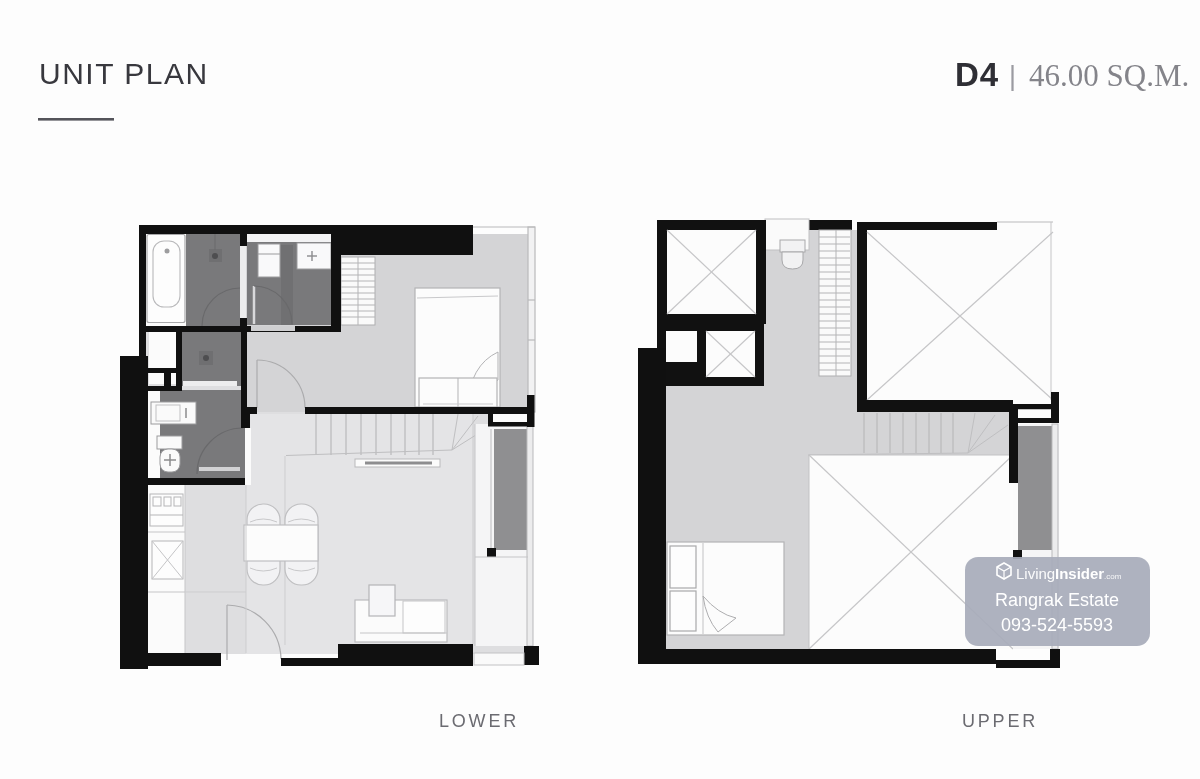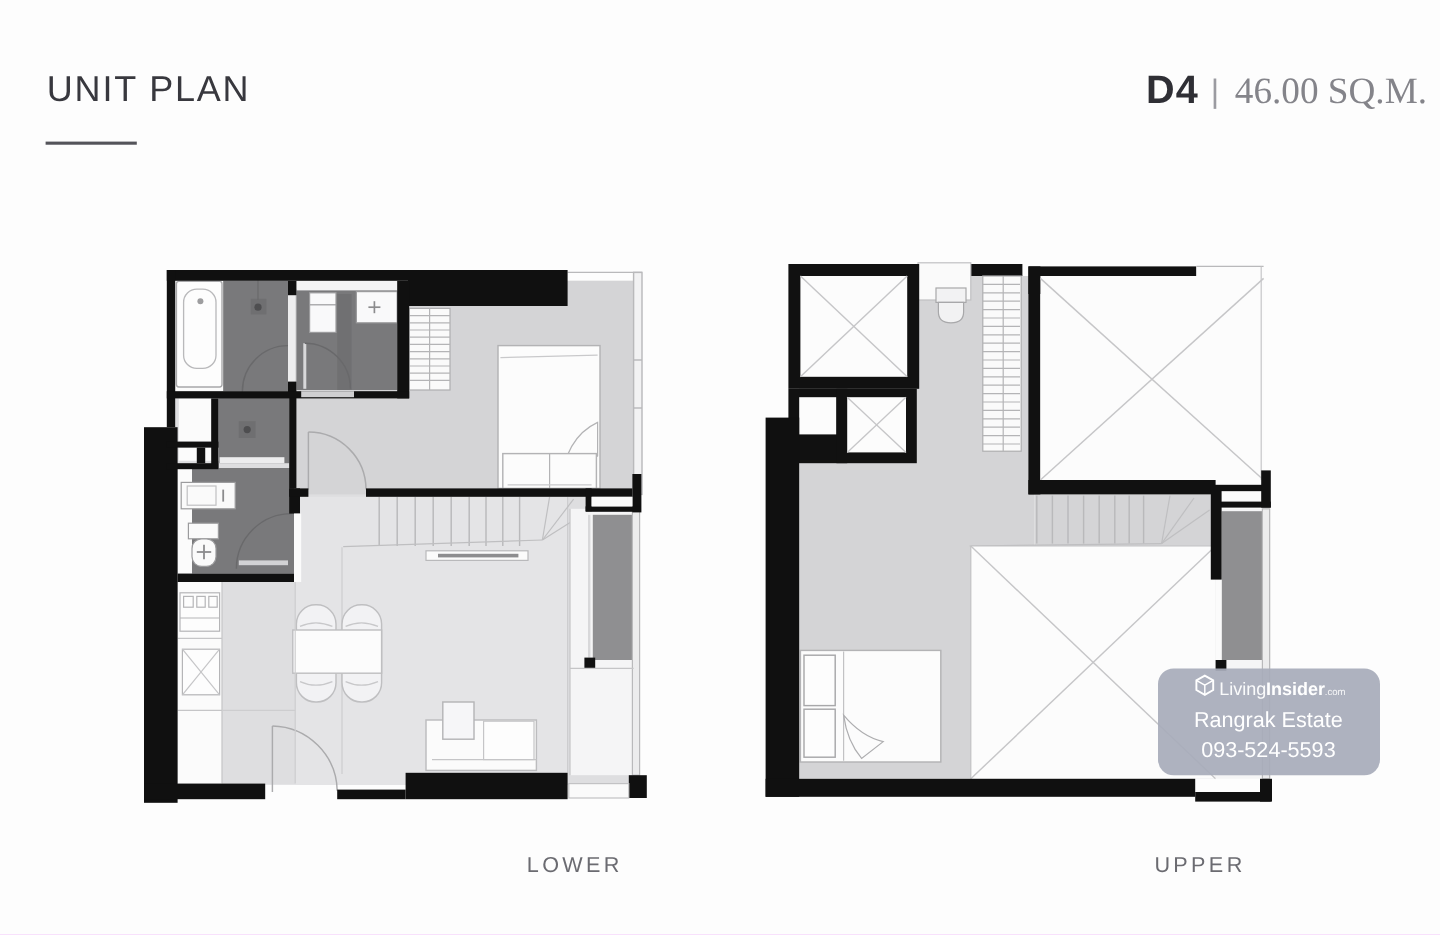--- a/index.html
+++ b/index.html
@@ -1,16 +1,16 @@
 <!DOCTYPE html>
 <html><head>
 <meta charset="utf-8">
 <style>
   html,body{margin:0;padding:0;background:#fdfdfd;}
-  .page{position:relative;width:1200px;height:779px;overflow:hidden;background:#f0abfc;font-family:"Liberation Sans",sans-serif;}
+  .page{position:relative;width:1200px;height:779px;overflow:hidden;background:#1d4ed8;font-family:"Liberation Sans",sans-serif;}
   svg{position:absolute;left:0;top:0;}
 </style>
 </head>
 <body>
 <div class="page">
 <svg width="1200" height="779" viewBox="0 0 1200 779">
 
   <rect x="0" y="0" width="1200" height="779" fill="#fdfdfd"></rect>
 
   <text x="39" y="84" font-family="Liberation Sans, sans-serif" font-size="30" letter-spacing="1.5" fill="#38383e">UNIT PLAN</text>

